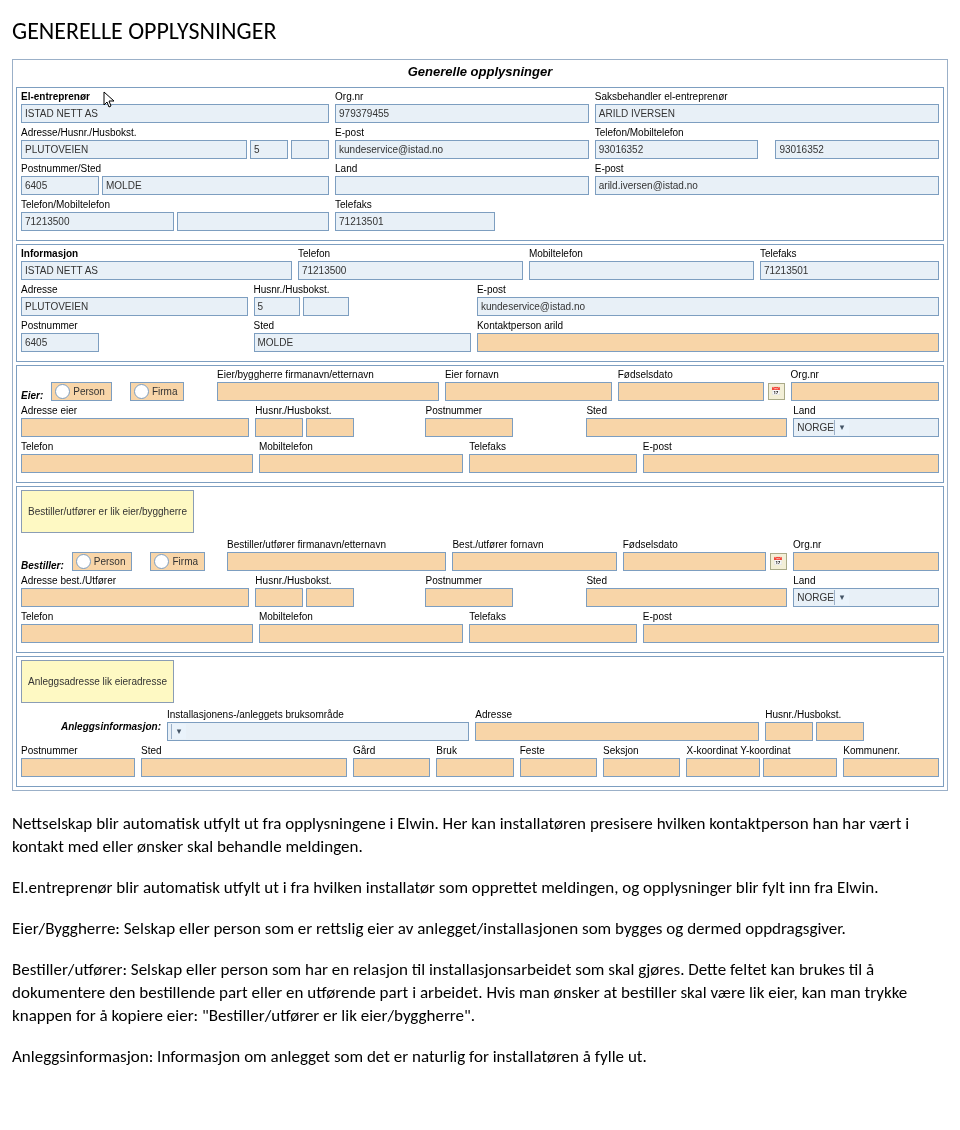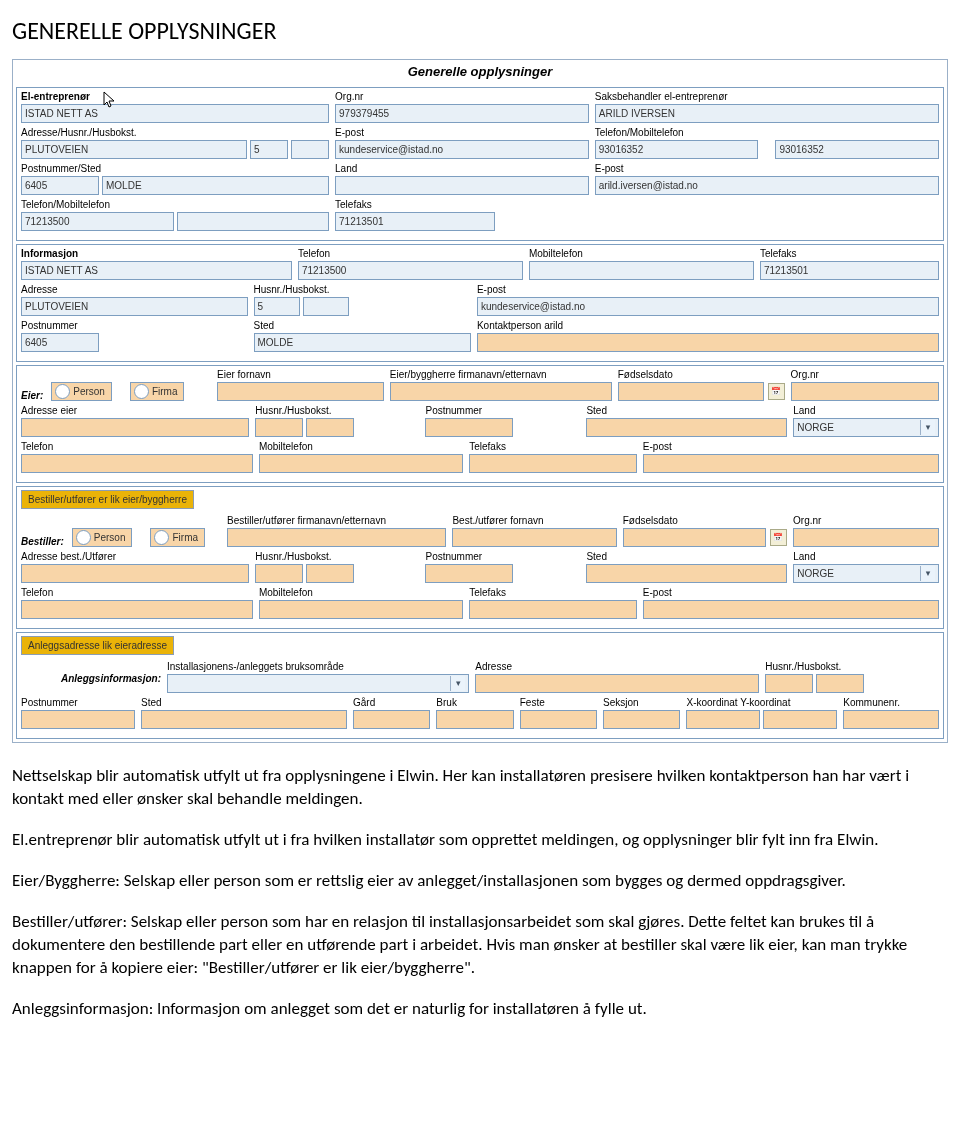--- a/index.html
+++ b/index.html
@@ -8,22 +8,22 @@
 .form-area{border:1px solid #9bb0c8;background:#fff;font-family:Verdana,Arial,sans-serif;font-size:10px;color:#000}
 .form-title{text-align:center;font-weight:bold;font-style:italic;font-size:13px;padding:4px 0 6px}
 .section{border:1px solid #7d9ec0;margin:2px 3px 3px;padding:3px 4px 5px;position:relative}
 .lbl{font-size:10px;color:#000;white-space:nowrap;margin-bottom:2px;display:block}
 .row{display:flex;gap:6px;margin-bottom:4px}
 .cell{display:flex;flex-direction:column;flex:1 1 0;min-width:0}
 .cell-fixed{flex:none}
 .inputlike{height:17px;line-height:17px;border:1px solid #7d9ec0;padding:0 3px;font-size:10px;overflow:hidden;white-space:nowrap;color:#333}
 .inputlike.blue{background:#e8f0f7}
 .inputlike.orange{background:#f8d5a8}
-.inputlike.btn{background:#eab308;border:1px solid #8a9db5;display:inline-flex;align-items:center;padding:0 6px}
-.selectlike{display:flex;justify-content:space-between;align-items:center}
+.inputlike.btn{background:#fef9c3;border:1px solid #8a9db5;display:inline-flex;align-items:center;padding:12px 6px}
+.selectlike{display:flex;justify-content:flex-start;align-items:center}
 .selectlike .chev{width:14px;height:15px;border-left:1px solid #9bb0c8;display:flex;align-items:center;justify-content:center;background:#eaf3fb;font-size:9px;color:#456}
 .radio{width:13px;height:13px;border:1px solid #7d9ec0;border-radius:50%;background:#fff;display:inline-block;vertical-align:middle;margin-right:3px}
 .radiolabel{display:inline-flex;align-items:center;margin-right:10px;font-size:10px}
 .leading{font-weight:bold;font-style:italic;font-size:10px;white-space:nowrap;display:flex;align-items:center}
 .dateicon{width:15px;height:15px;border:1px solid #aa8;background:#f3efd7;display:flex;align-items:center;justify-content:center;font-size:8px;color:#556}
 .attach{display:flex;align-items:center;gap:4px}
 .copybtn{display:inline-flex;align-items:center}
 .body-text{font-size:17px;line-height:1.35;margin-top:22px}
 .body-text p{margin:0 0 18px}
 .cursor{position:absolute;left:86px;top:3px;pointer-events:none}
@@ -170,26 +170,26 @@
           <span class="leading">Eier:</span>
           <span class="inputlike orange radiolabel" style="border:1px solid #7d9ec0;height:17px;padding:0 6px 0 3px">
               <span class="radio"></span>
               <span>Person</span>
             </span>
           <span class="inputlike orange radiolabel" style="border:1px solid #7d9ec0;height:17px;padding:0 6px 0 3px">
               <span class="radio"></span>
               <span>Firma</span>
             </span>
         </div>
-        <div class="cell" style="flex-basis:16%">
-          <span class="lbl">Eier fornavn</span>
-          <div class="inputlike orange"></div>
-        </div>
         <div class="cell" style="flex-basis:22%">
           <span class="lbl">Eier/byggherre firmanavn/etternavn</span>
+          <div class="inputlike orange"></div>
+        </div>
+        <div class="cell" style="flex-basis:16%">
+          <span class="lbl">Eier fornavn</span>
           <div class="inputlike orange"></div>
         </div>
         <div class="cell" style="flex-basis:16%">
           <span class="lbl">Fødselsdato</span>
           <div class="attach">
             <div class="inputlike orange" style="flex:1"></div>
             <div class="dateicon">📅</div>
           </div>
         </div>
         <div class="cell" style="flex-basis:14%">

